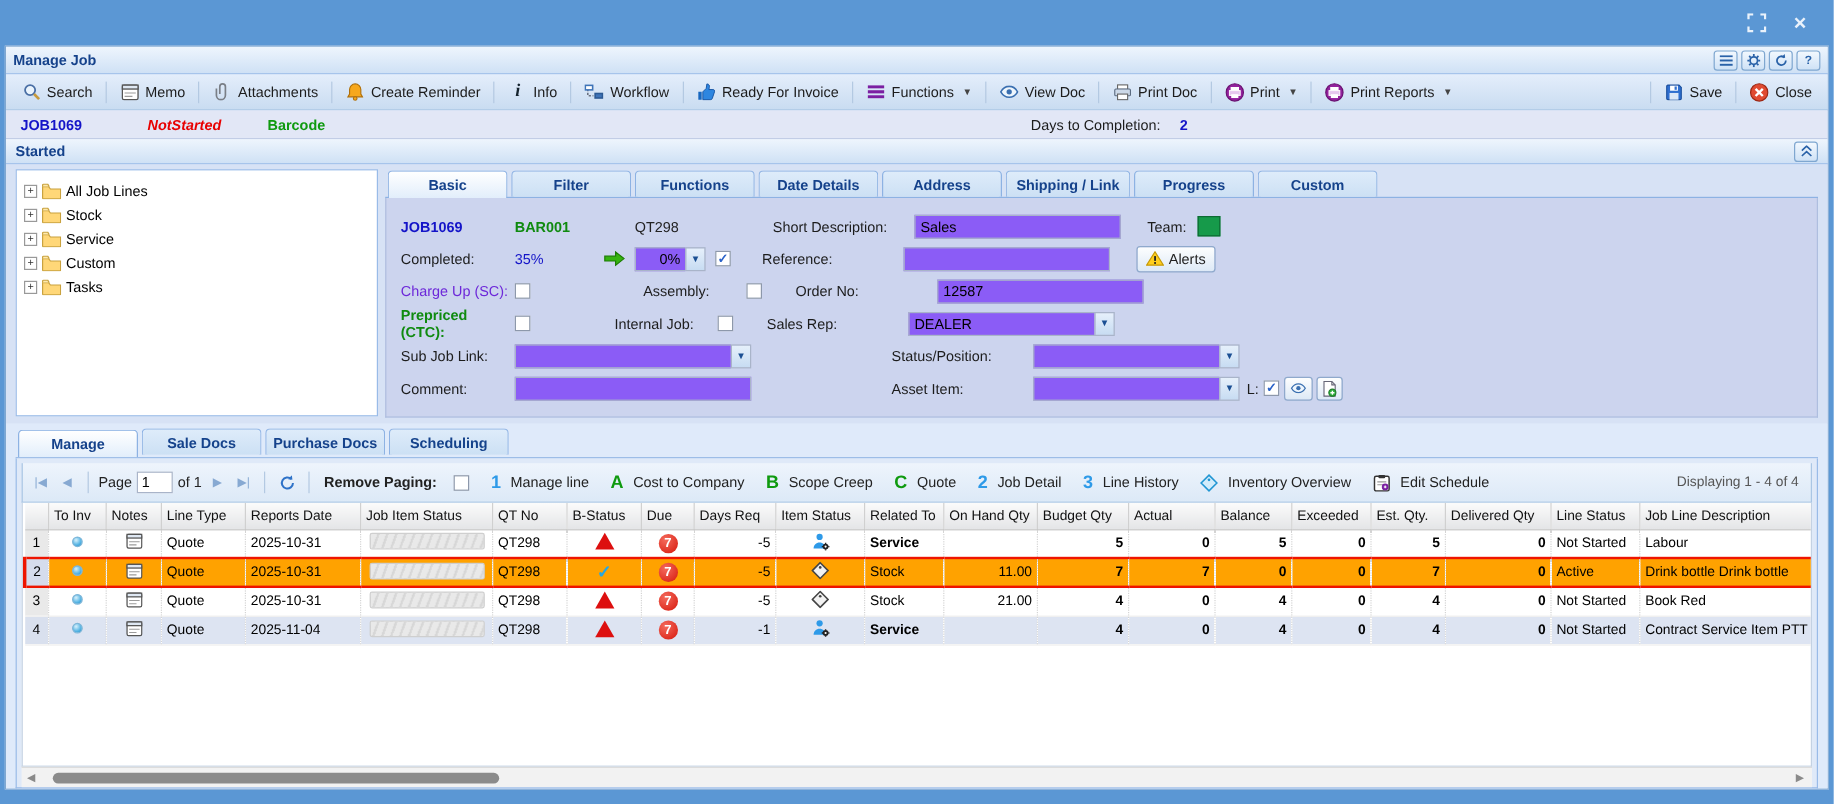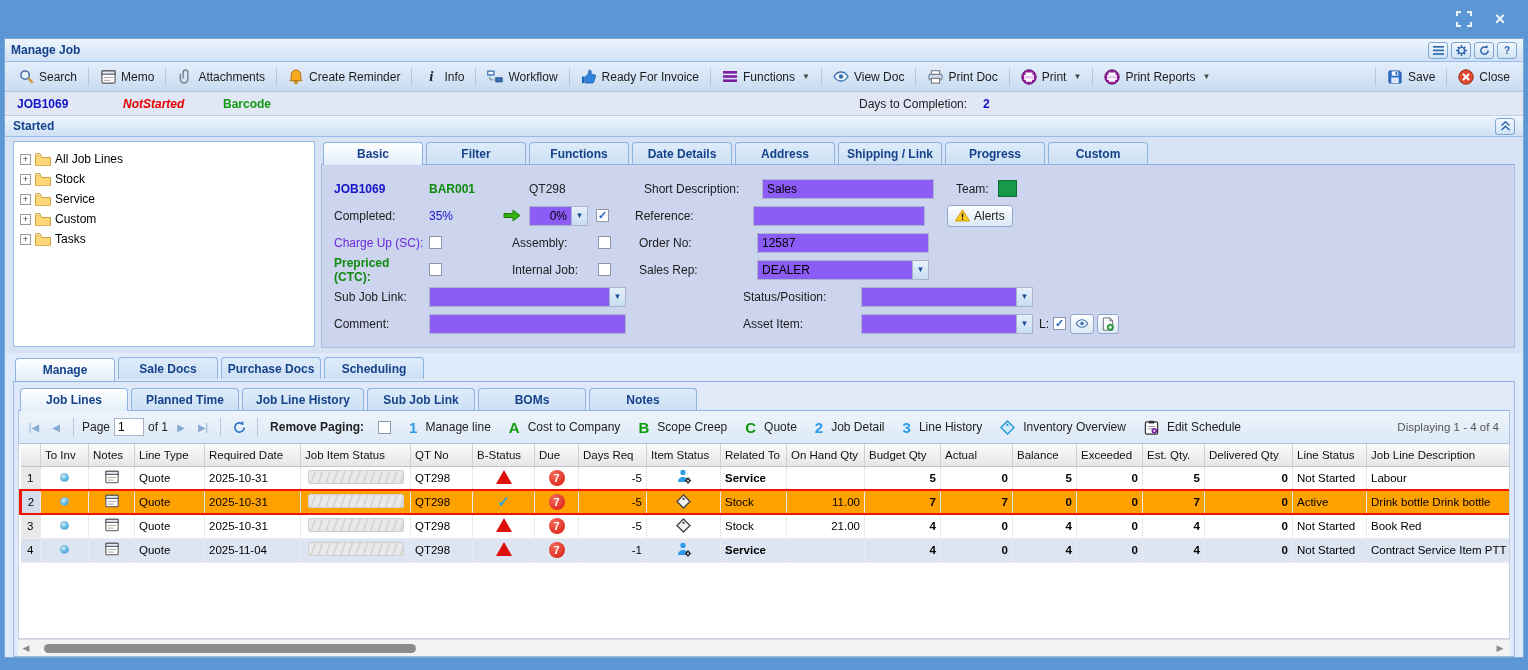--- a/index.html
+++ b/index.html
@@ -436,21 +436,21 @@
                 <rect x="6.8" y="4.4" width="1.5" height="4" fill="#222"></rect>
                 <rect x="6.8" y="9.4" width="1.5" height="1.5" fill="#222"></rect>
               </svg>
             <span>Alerts</span>
           </span>
         </div>
 
         <div class="frow">
           <span class="flabel" style="width:95px;color:#6d28d9;">Charge Up (SC):</span>
           <span class="cb"></span>
-          <span class="flabel" style="margin-left:70px;width:86px;">Assembly:</span>
+          <span class="flabel" style="margin-left:94px;width:86px;">Assembly:</span>
           <span class="cb"></span>
           <span class="flabel" style="margin-left:28px;width:118px;">Order No:</span>
           <input class="field" style="width: 172px;" value="12587">
         </div>
 
         <div class="frow">
           <span class="flabel" style="width:95px;color:#0f8a0f;font-weight:bold;">Prepriced (CTC):</span>
           <span class="cb"></span>
           <span class="flabel" style="margin-left:70px;width:86px;">Internal Job:</span>
           <span class="cb"></span>
@@ -505,28 +505,20 @@
 
   <div class="lower">
     <div class="main-tabstrip">
       <div class="tab active">Manage</div>
       <div class="tab">Sale Docs</div>
       <div class="tab">Purchase Docs</div>
       <div class="tab">Scheduling</div>
     </div>
 
     <div class="grid-outer">
-      <div class="sub-tabstrip">
-        <div class="tab sub active">Job Lines</div>
-        <div class="tab sub">Planned Time</div>
-        <div class="tab sub" style="width:122px;">Job Line History</div>
-        <div class="tab sub">Sub Job Link</div>
-        <div class="tab sub">BOMs</div>
-        <div class="tab sub">Notes</div>
-      </div>
 
       <div class="grid-toolbar">
         <span class="pgbtn">|◀</span>
         <span class="pgbtn">◀</span>
         <span class="tsep"></span>
         <span>Page</span>
         <input class="page-input" value="1" style="">
         <span>of 1</span>
         <span class="pgbtn">▶</span>
         <span class="pgbtn">▶|</span>
@@ -609,21 +601,21 @@
               <col style="width:88px">
               <col style="width:74px">
               <col>
           </colgroup>
           <thead>
             <tr>
               <th></th>
               <th>To Inv</th>
               <th>Notes</th>
               <th>Line Type</th>
-              <th>Required Date</th>
+              <th>Reports Date</th>
               <th>Job Item Status</th>
               <th>QT No</th>
               <th>B-Status</th>
               <th>Due</th>
               <th class="r">Days Req</th>
               <th>Item Status</th>
               <th>Related To</th>
               <th>On Hand Qty</th>
               <th>Budget Qty</th>
               <th>Actual</th>

